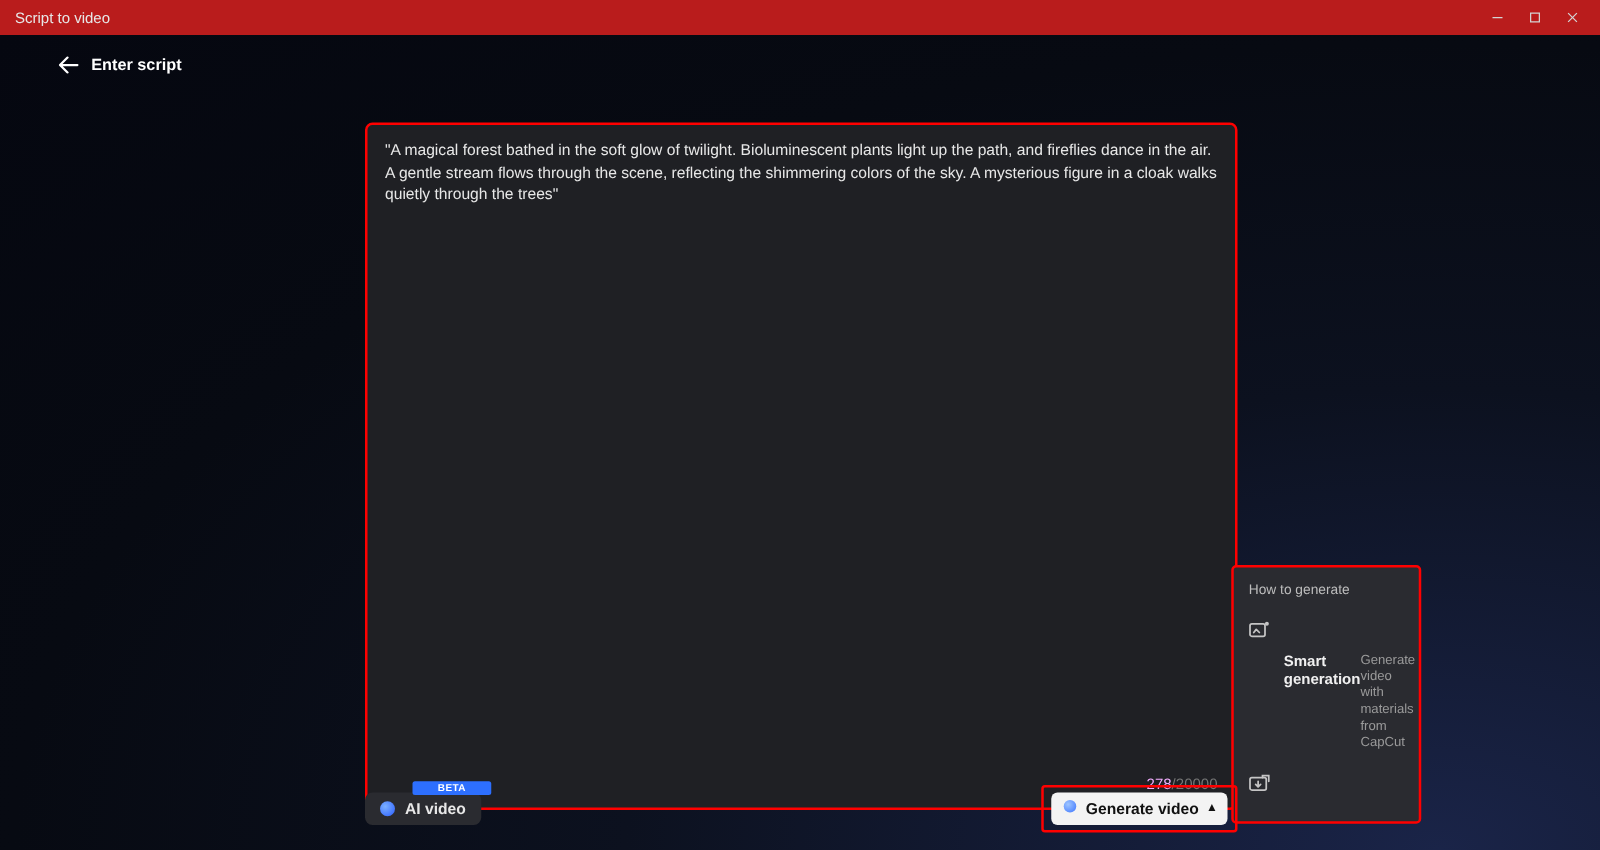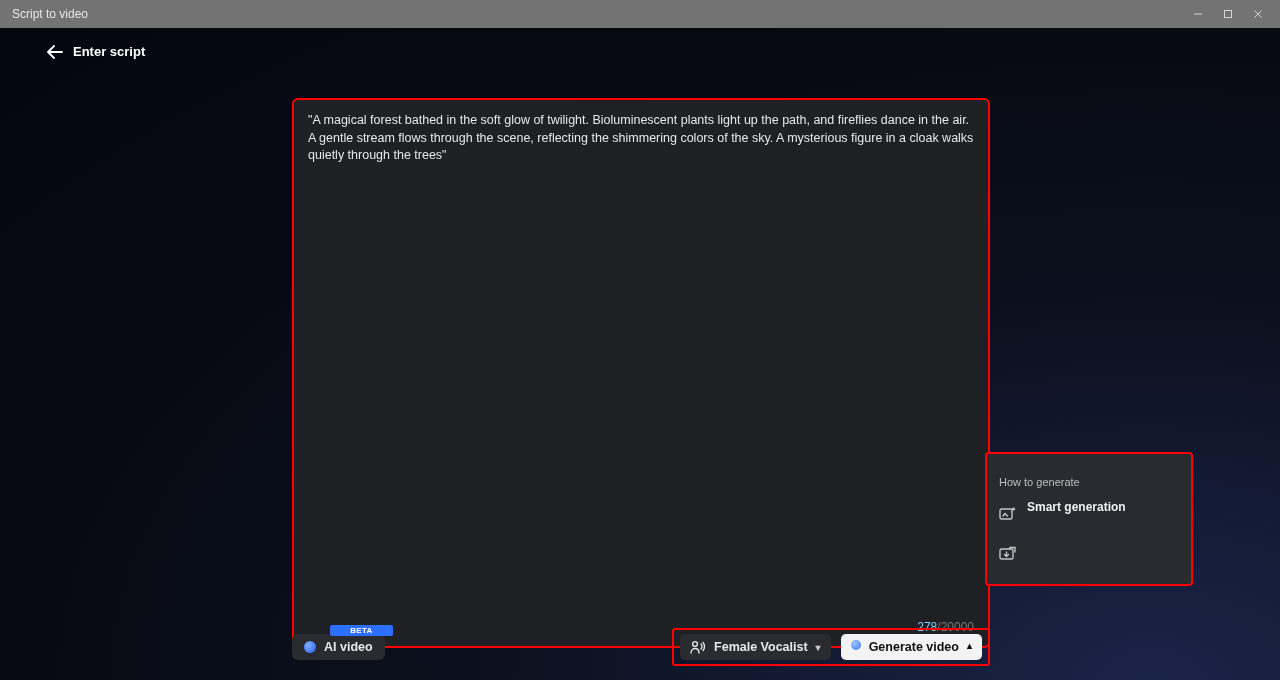--- a/index.html
+++ b/index.html
@@ -6,21 +6,21 @@
     body {
       width: 1280px; height: 680px;
       background: #0a0e1a;
       font-family: -apple-system, BlinkMacSystemFont, "Segoe UI", Arial, sans-serif;
       color: #e7e7e7;
       overflow: hidden;
       position: relative;
     }
     .titlebar {
       height: 28px;
-      background: #737373;
+      background: #b91c1c;
       display: flex; align-items: center; justify-content: space-between;
       padding: 0 8px 0 12px;
       font-size: 12px; color: #e7e7e7;
     }
     .win-controls { display: flex; gap: 2px; }
     .win-btn {
       width: 28px; height: 20px;
       display: flex; align-items: center; justify-content: center;
       color: #d4d4d4; cursor: pointer;
     }
@@ -44,40 +44,40 @@
       border: 2px solid #ff0000;
       padding: 12px 14px;
       font-size: 12.5px; line-height: 1.4; color: #e7e7e7;
       display: flex; flex-direction: column;
     }
     .script-text { flex: 0 0 auto; }
     .counter {
       position: absolute; right: 14px; bottom: 10px;
       font-size: 12px;
     }
-    .counter .cur { color: #7dd3fc; }
+    .counter .cur { color: #f0abfc; }
     .counter .max { color: #777; }
     .popup {
       position: absolute; top: 424px; left: 985px;
-      width: 208px;
+      width: 152px;
       background: #2a2b30;
       border-radius: 4px;
       border: 2px solid #ff0000;
-      padding: 22px 0 10px 0;
+      padding: 12px 0 10px 0;
     }
     .popup-title {
       font-size: 11px; color: #bdbdbd;
       padding: 0 12px 6px 12px;
     }
     .popup-item {
       display: flex; gap: 10px; padding: 6px 12px;
       cursor: pointer;
     }
     .popup-icon { flex: 0 0 18px; width: 18px; height: 28px; color: #c5c5c5; display:flex; align-items:center; }
-    .popup-text { display: flex; flex-direction: row; }
+    .popup-text { display: flex; flex-direction: row; margin-top: 32px; }
     .popup-label { font-size: 12px; font-weight: 600; color: #f0f0f0; }
     .popup-desc { font-size: 10.5px; color: #9a9a9a; line-height: 1.25; }
     .bottom-bar {
       position: absolute; left: 292px; bottom: 16px;
       width: 698px; height: 34px;
       display: flex; align-items: center; justify-content: space-between;
     }
     .ai-writer {
       display: flex; align-items: center; gap: 8px;
       background: #2a2b30; border-radius: 6px;
@@ -167,52 +167,41 @@
     <div class="popup-item">
       <span class="popup-icon">
         <svg width="18" height="16" viewBox="0 0 18 16" fill="none">
             <rect x="1" y="3" width="12" height="10" rx="1.5" stroke="#c5c5c5" stroke-width="1.4"></rect>
             <circle cx="14.5" cy="3" r="1.6" fill="#c5c5c5"></circle>
             <path d="M4 10 L6 7.5 L8.5 10" stroke="#c5c5c5" stroke-width="1.4" stroke-linecap="round" stroke-linejoin="round"></path>
           </svg>
       </span>
       <div class="popup-text">
         <span class="popup-label">Smart generation</span>
+        <span class="popup-desc">Generate video with materials from CapCut</span>
       </div>
     </div>
     <div class="popup-item">
       <span class="popup-icon">
         <svg width="18" height="16" viewBox="0 0 18 16" fill="none">
             <rect x="1" y="3" width="13" height="10" rx="1.5" stroke="#c5c5c5" stroke-width="1.4"></rect>
             <path d="M11 3 V1.5 H16 V6" stroke="#c5c5c5" stroke-width="1.4" stroke-linecap="round"></path>
             <path d="M7.5 6 V10.5 M5.5 8.5 L7.5 10.5 L9.5 8.5" stroke="#c5c5c5" stroke-width="1.4" stroke-linecap="round" stroke-linejoin="round"></path>
           </svg>
       </span>
     </div>
   </div>
 
   <div class="bottom-bar">
     <div class="ai-writer">
       <span class="ai-dot"></span>
       <span>AI video</span>
       <span class="beta-badge">BETA</span>
     </div>
     <div class="right-controls">
-      <div class="voice-select">
-        <span class="person-icon">
-          <svg width="16" height="14" viewBox="0 0 16 14" fill="none">
-              <circle cx="5" cy="4" r="2.4" stroke="#e7e7e7" stroke-width="1.4"></circle>
-              <path d="M1 13 C1 10 3 8.5 5 8.5 C7 8.5 9 10 9 13" stroke="#e7e7e7" stroke-width="1.4" stroke-linecap="round"></path>
-              <path d="M11 4 C12.2 5 12.2 8 11 9" stroke="#e7e7e7" stroke-width="1.4" stroke-linecap="round"></path>
-              <path d="M13 2.5 C15 4.5 15 8.5 13 10.5" stroke="#e7e7e7" stroke-width="1.4" stroke-linecap="round"></path>
-            </svg>
-        </span>
-        <span>Female Vocalist</span>
-        <span class="chev">▾</span>
-      </div>
       <div class="generate-btn">
         <span class="spark"></span>
         <span>Generate video</span>
         <span class="chev-up">▴</span>
       </div>
     </div>
   </div>
 
 </div>
 

